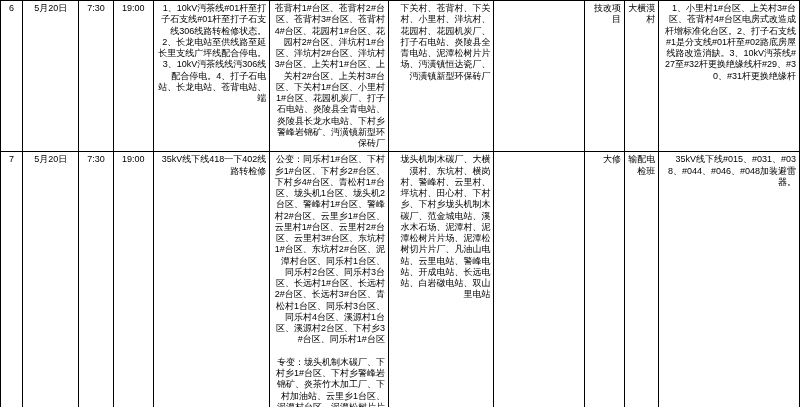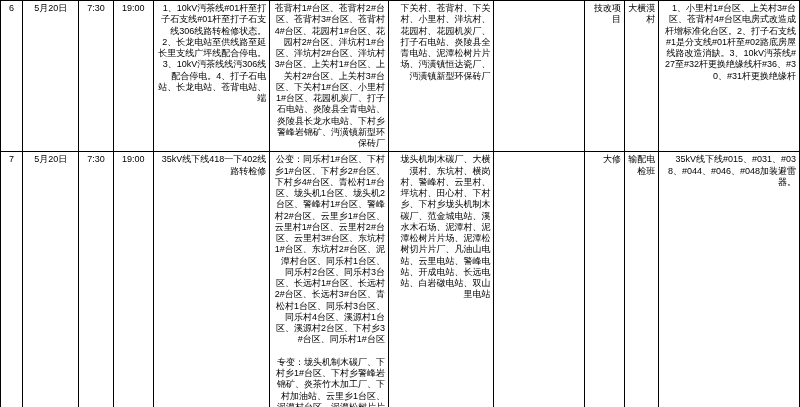--- a/index.html
+++ b/index.html
@@ -83,21 +83,21 @@
         <td class="c-num">6</td>
         <td class="c-date">5月20日</td>
         <td class="c-t1">7:30</td>
         <td class="c-t2">19:00</td>
         <td class="cellblock">1、10kV沔茶线#01杆至打子石支线#01杆至打子石支线306线路转检修状态。2、长龙电站至供线路至延长里支线广坪线配合停电。3、10kV沔茶线线沔306线配合停电。4、打子石电站、长龙电站、苍背电站、端</td>
         <td class="cellblock">苍背村1#台区、苍背村2#台区、苍背村3#台区、苍背村4#台区、花园村1#台区、花园村2#台区、泮坑村1#台区、泮坑村2#台区、泮坑村3#台区、上关村1#台区、上关村2#台区、上关村3#台区、下关村1#台区、小里村1#台区、花园机炭厂、打子石电站、炎陵县全青电站、炎陵县长龙水电站、下村乡警峰岩锦矿、沔潢镇新型环保砖厂</td>
         <td class="cellblock">下关村、苍背村、下关村、小里村、泮坑村、花园村、花园机炭厂、打子石电站、炎陵县全青电站、泥潭松树片片场、沔潢镇恒达瓷厂、沔潢镇新型环保砖厂</td>
         <td class="cellblock"></td>
         <td class="c-mid">技改项目</td>
         <td class="c-mid">大横漠村</td>
-        <td class="cellblock">1、小里村1#台区、上关村3#台区、苍背村4#台区电房式改造成杆增标准化台区。2、打子石支线#1是分支线#01杆至#02路底房屋线路改造消缺。3、10kV沔茶线#27至#32杆更换绝缘线杆#36、#30、#31杆更换绝缘杆</td>
+        <td class="cellblock">1、小里村1#台区、上关村3#台区、苍背村4#台区电房式改造成杆增标准化台区。2、打子石支线#1是分支线#01杆至#02路底房屋线路改造消缺。3、10kV沔茶线#27至#32杆更换绝缘线杆#29、#30、#31杆更换绝缘杆</td>
       </tr>
       <tr class="r2">
         <td class="c-num">7</td>
         <td class="c-date">5月20日</td>
         <td class="c-t1">7:30</td>
         <td class="c-t2">19:00</td>
         <td class="cellblock">35kV线下线418一下402线路转检修</td>
         <td class="cellblock tiny">公变：同乐村1#台区、下村乡1#台区、下村乡2#台区、下村乡4#台区、青松村1#台区、垅头机1台区、垅头机2台区、警峰村1#台区、警峰村2#台区、云里乡1#台区、云里村1#台区、云里村2#台区、云里村3#台区、东坑村1#台区、东坑村2#台区、泥潭村台区、同乐村1台区、同乐村2台区、同乐村3台区、长远村1#台区、长远村2#台区、长远村3#台区、青松村1台区、同乐村3台区、同乐村4台区、溪源村1台区、溪源村2台区、下村乡3#台区、同乐村1#台区
 
 专变：垅头机制木碳厂、下村乡1#台区、下村乡警峰岩锦矿、炎茶竹木加工厂、下村加油站、云里乡1台区、泥潭村台区、泥潭松树片片场、范金城石场、溪源上清电站1#临时变、溪源上清电站1#临时变

